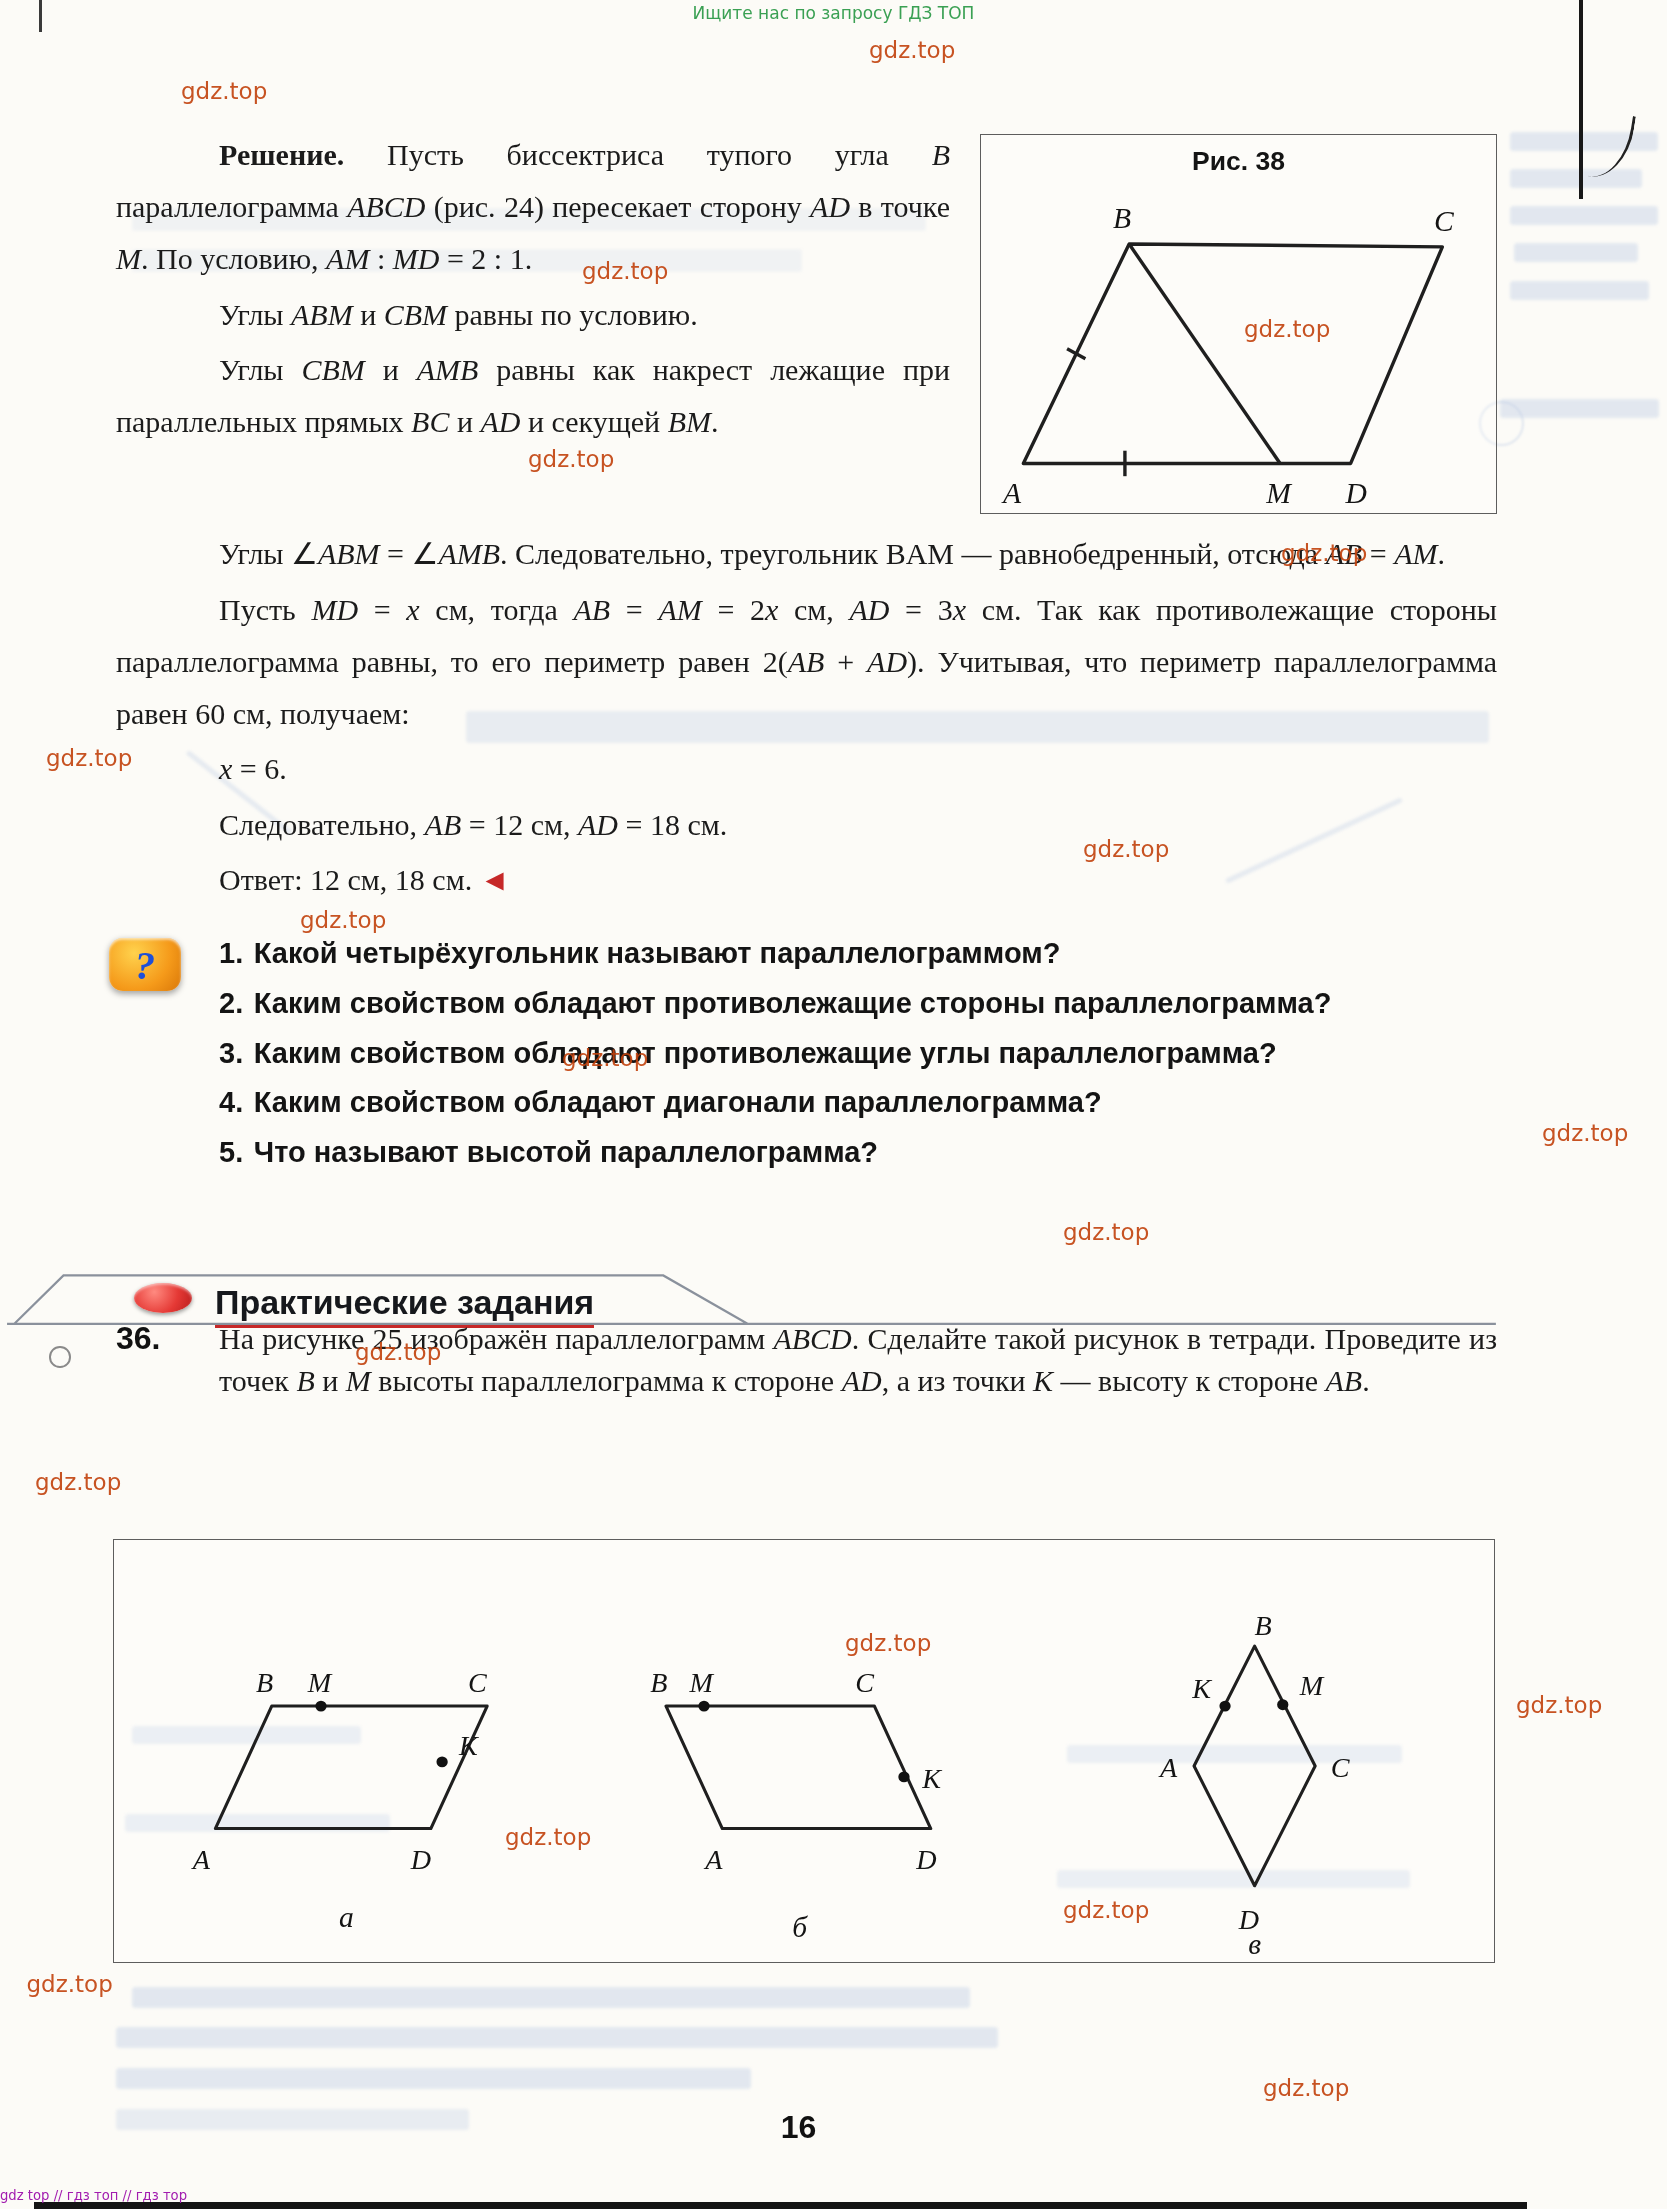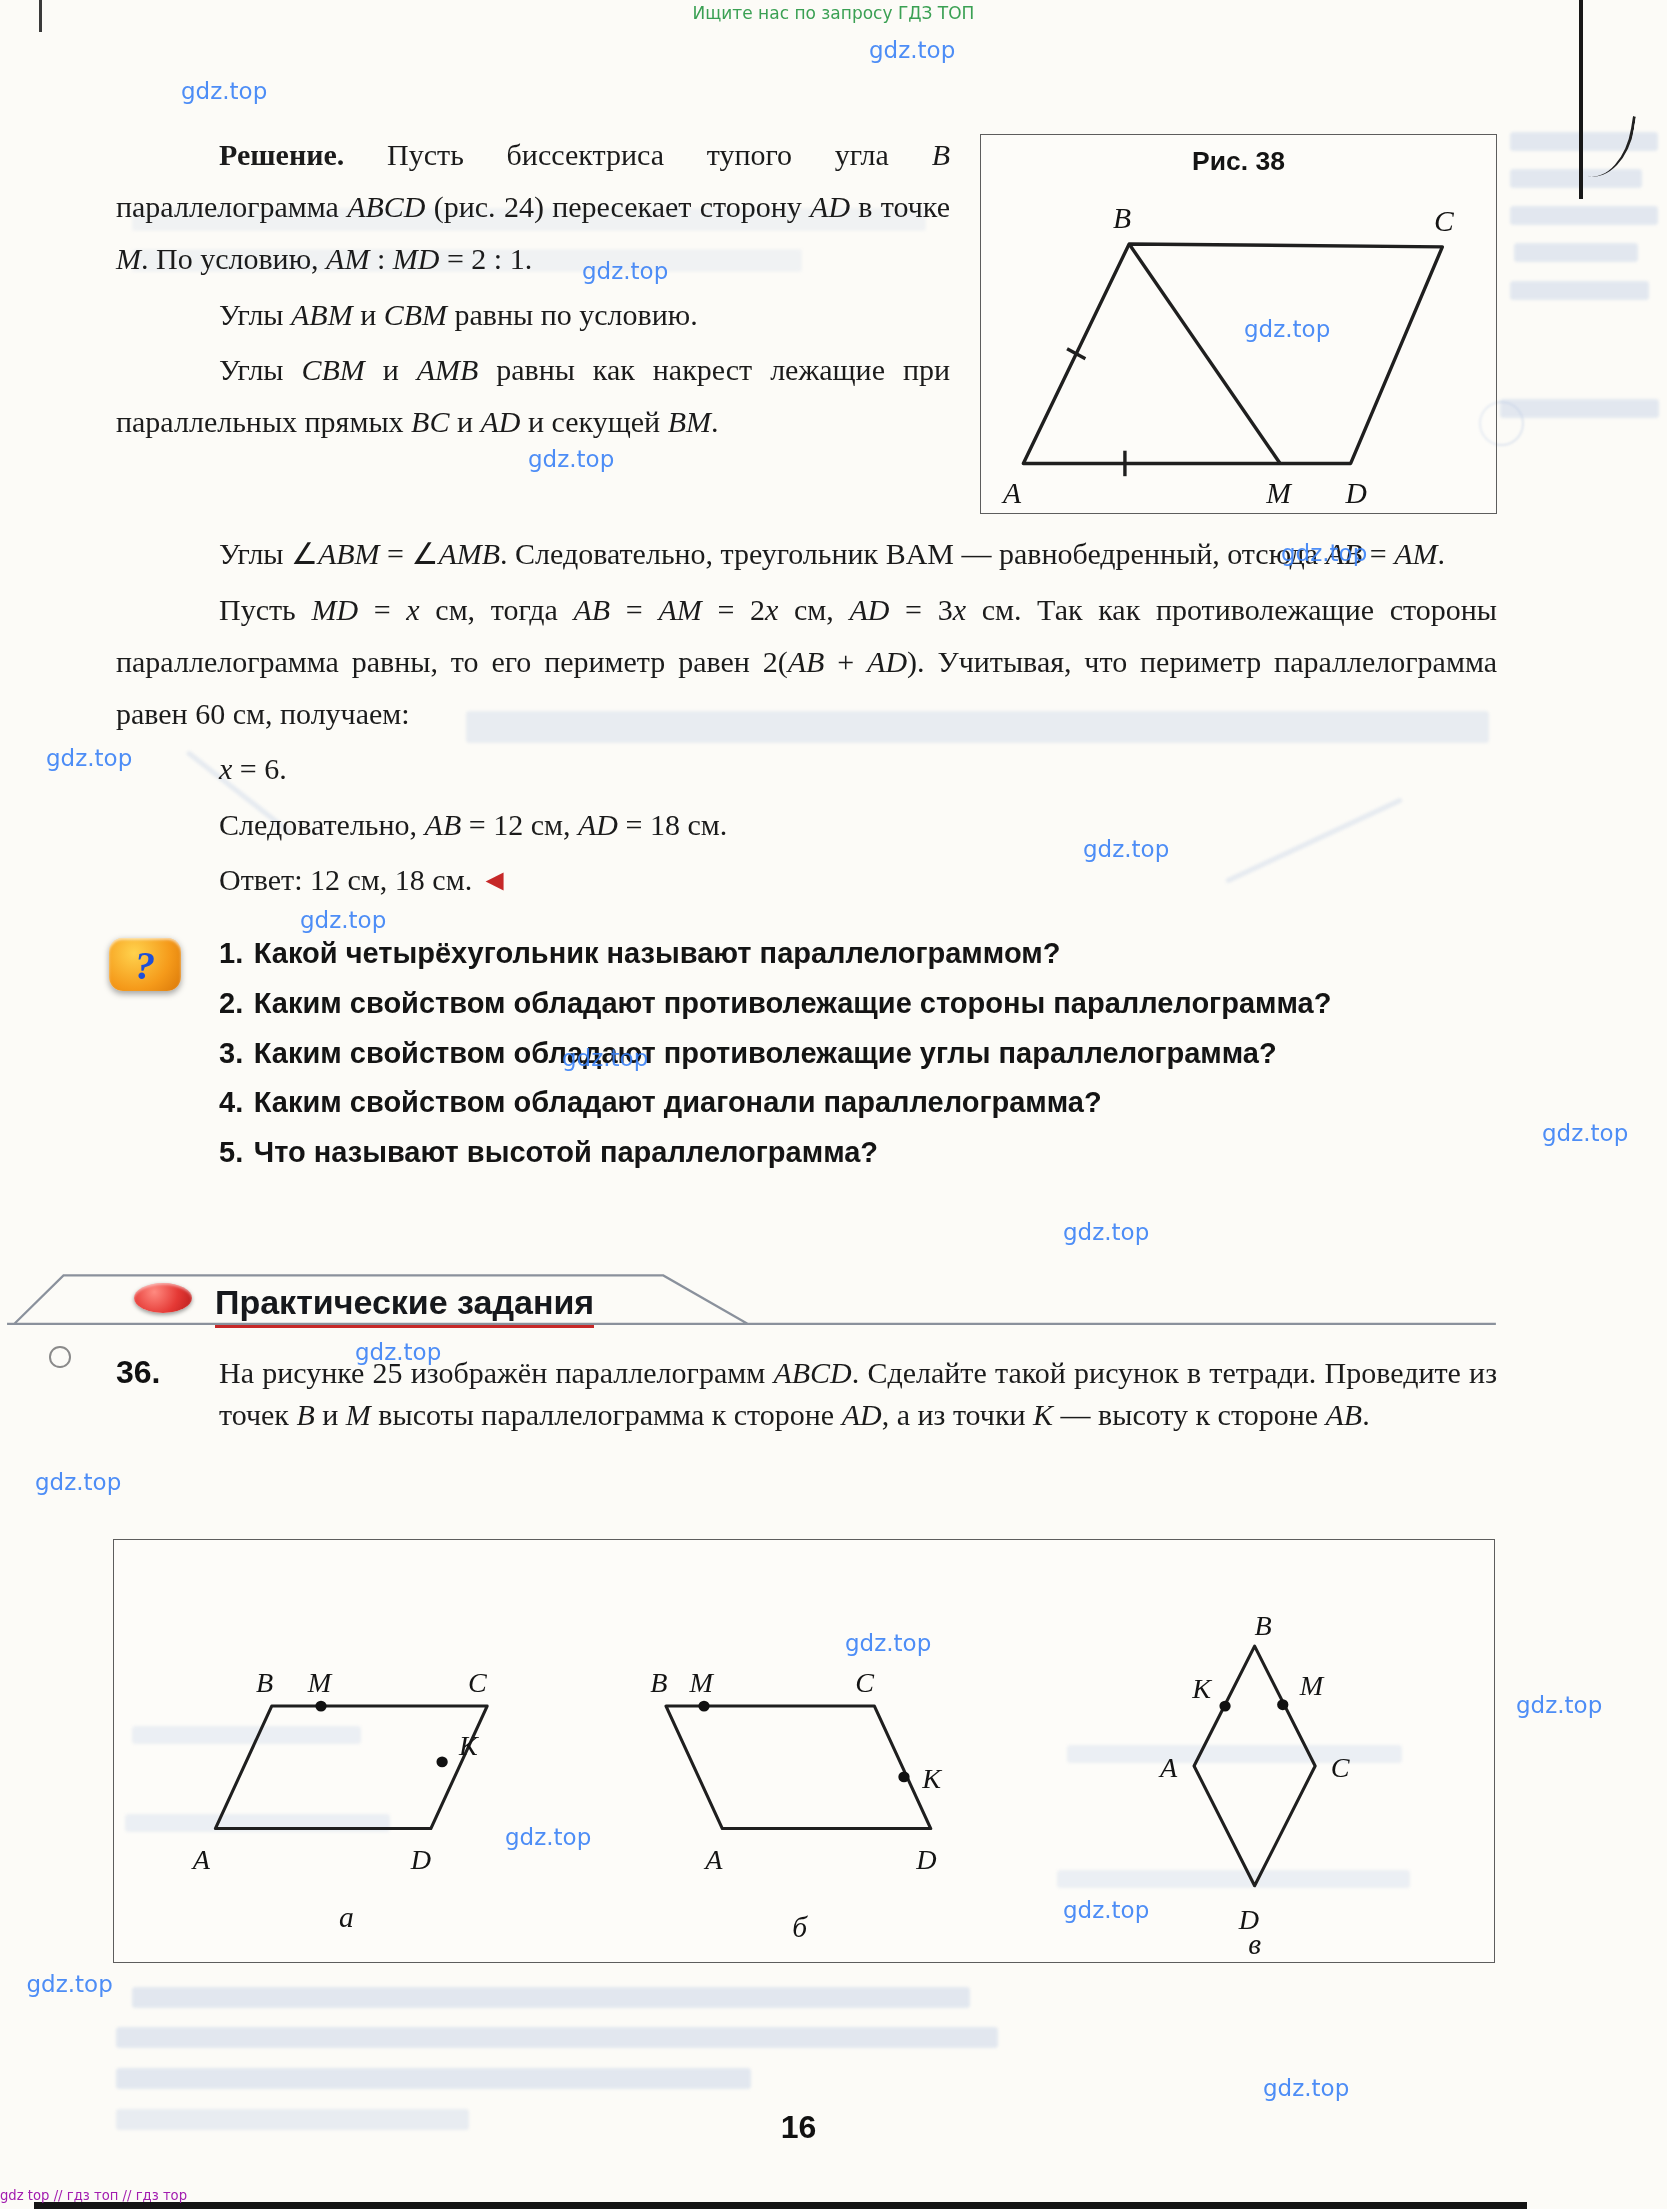--- a/index.html
+++ b/index.html
@@ -1,19 +1,19 @@
 <!DOCTYPE html>
 <html style="font-size:14px"><head>
 <meta charset="utf-8">
 <style>
   html,body{margin:0;padding:0;background:#e8e8e6;}
   .page{position:relative;width:1667px;height:2210px;background:#fcfbf7;overflow:hidden;
         font-family:"Liberation Serif",serif;color:#1b1b1b;}
   
-  .wm{position:absolute;font:23px "DejaVu Sans",sans-serif;color:#3b82f6;opacity:.9;
+  .wm{position:absolute;font:23px "DejaVu Sans",sans-serif;color:#c2410c;opacity:.9;
       white-space:nowrap;z-index:50;}
   
   .bleed{position:absolute;background:#c4d1e6;opacity:.45;filter:blur(1.8px);border-radius:3.5px;z-index:1;}
   .bleed-circle{position:absolute;width:41px;height:41px;border:2.6px solid #c4d1e6;border-radius:50%;
       opacity:.5;filter:blur(0.9px);z-index:1;}
   
   .edge-right{position:absolute;left:1579px;top:0;width:3.5px;height:199px;background:#181818;z-index:40;}
   .edge-left{position:absolute;left:39px;top:0;width:2.6px;height:32px;background:#3a3a3a;z-index:40;}
   .edge-hook{position:absolute;left:1593px;top:113px;width:35px;height:67px;border-right:3.5px solid #222;
       border-bottom-right-radius:39px 56px;transform:rotate(9deg);z-index:40;}
@@ -50,21 +50,21 @@
   
   .tab-line{position:absolute;left:0;top:1262px;width:1667px;height:71px;z-index:9;}
   .practice-header{position:absolute;left:134px;top:1283px;display:flex;z-index:10;}
   .red-oval{width:58px;height:30px;border-radius:50%;
       background:radial-gradient(circle at 35% 30%,#ff8a80,#e53935 55%,#b71c1c);
       box-shadow:0 1.8px 4.4px rgba(0,0,0,.4), inset 0 1.8px 2.6px rgba(255,255,255,.5);}
   .practice-title{margin-left:23px;font:bold 34px "Liberation Sans",sans-serif;color:#16181c;
       border-bottom:3.5px solid #c62828;padding-bottom:2.6px;}
   .hole{position:absolute;left:49px;top:1346px;width:17.6px;height:17.6px;border:2.6px solid #8a8a8a;
       border-radius:50%;z-index:10;}
-  .task{position:absolute;left:116px;top:1352px;width:1381px;z-index:10;}
+  .task{position:absolute;left:116px;top:1318px;width:1381px;z-index:10;}
   .task-num{position:absolute;left:0;top:1.8px;font:bold 32px "Liberation Sans",sans-serif;color:#111;}
   .task-text{margin-left:103px;font-size:30px;line-height:42px;text-align:justify;}
   .page-num{position:absolute;left:0;top:2109px;width:1597px;text-align:center;
       font:bold 32px "Liberation Sans",sans-serif;color:#111;z-index:10;}
 </style>
 </head>
 <body>
 
 <div class="page">
 

